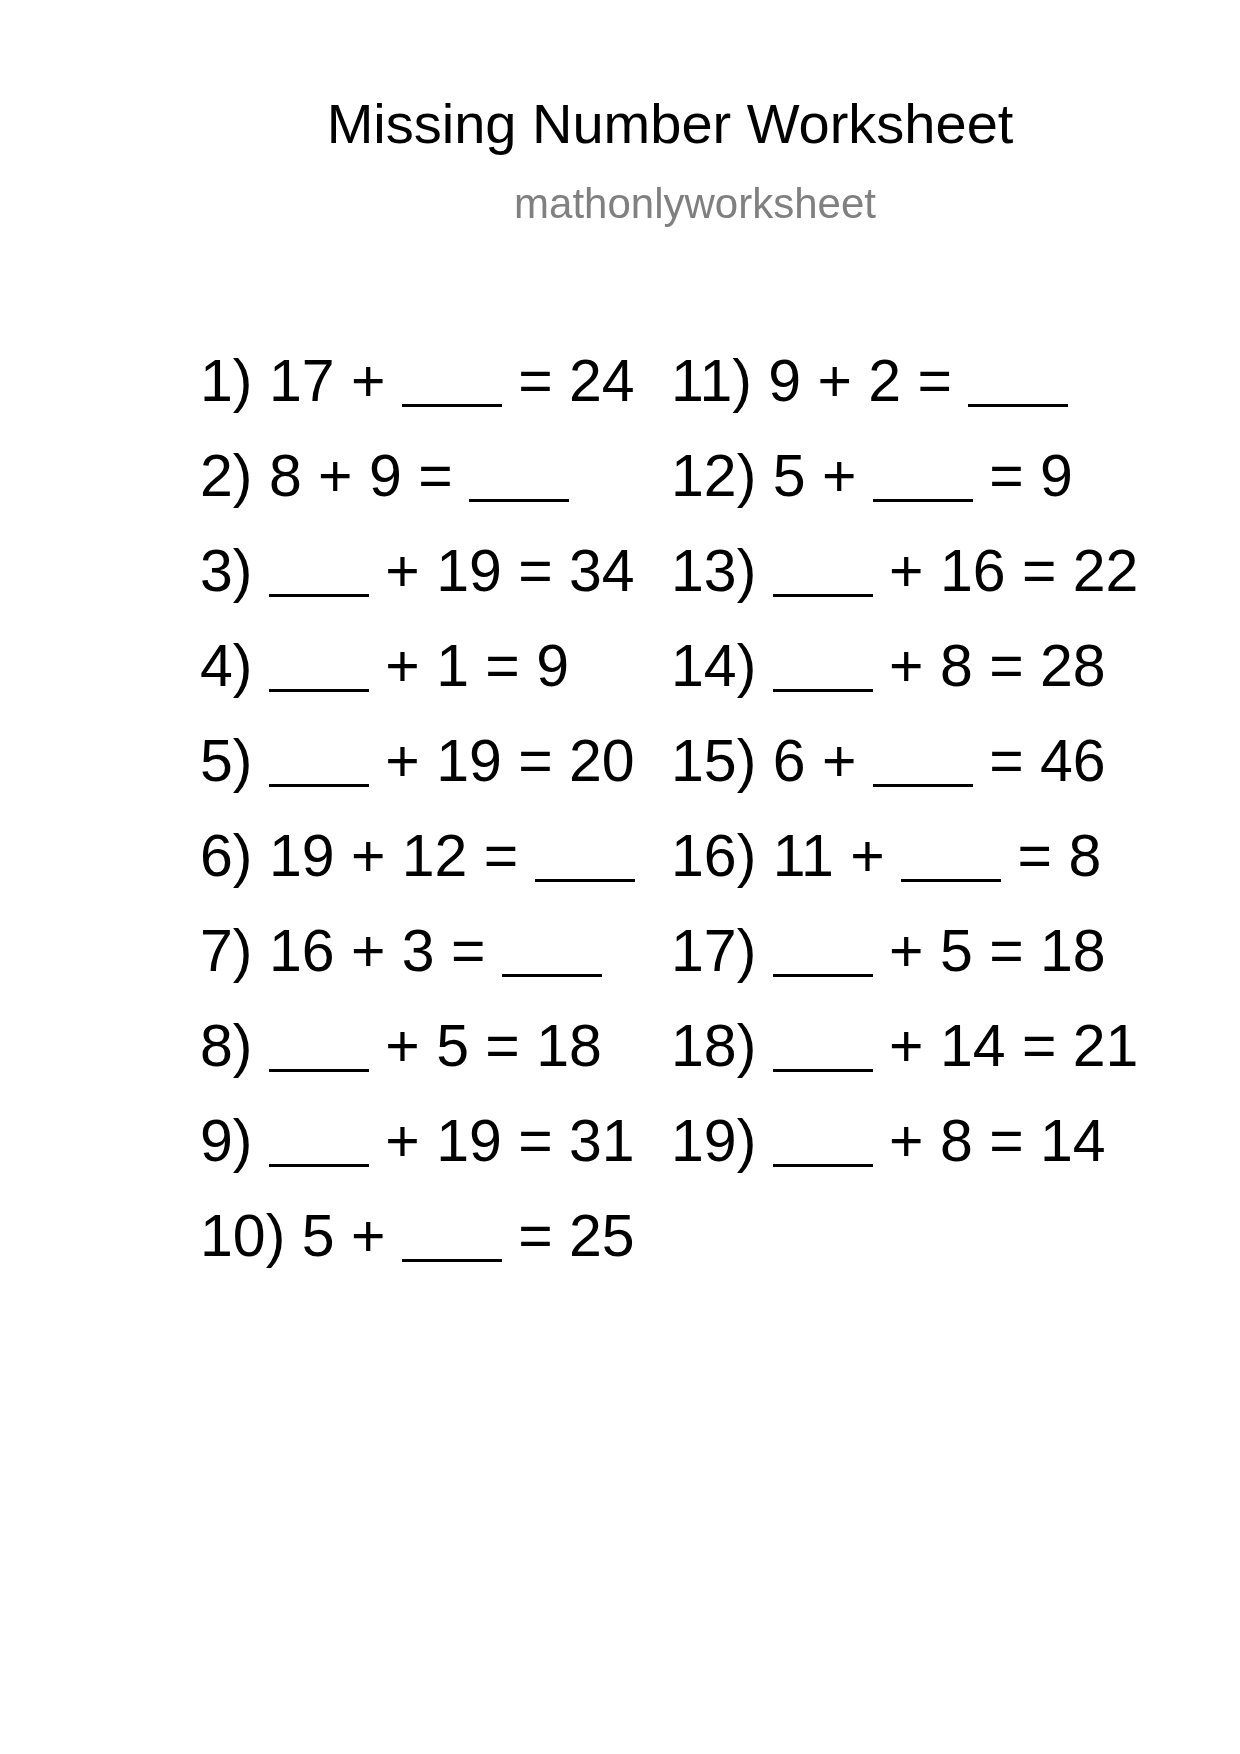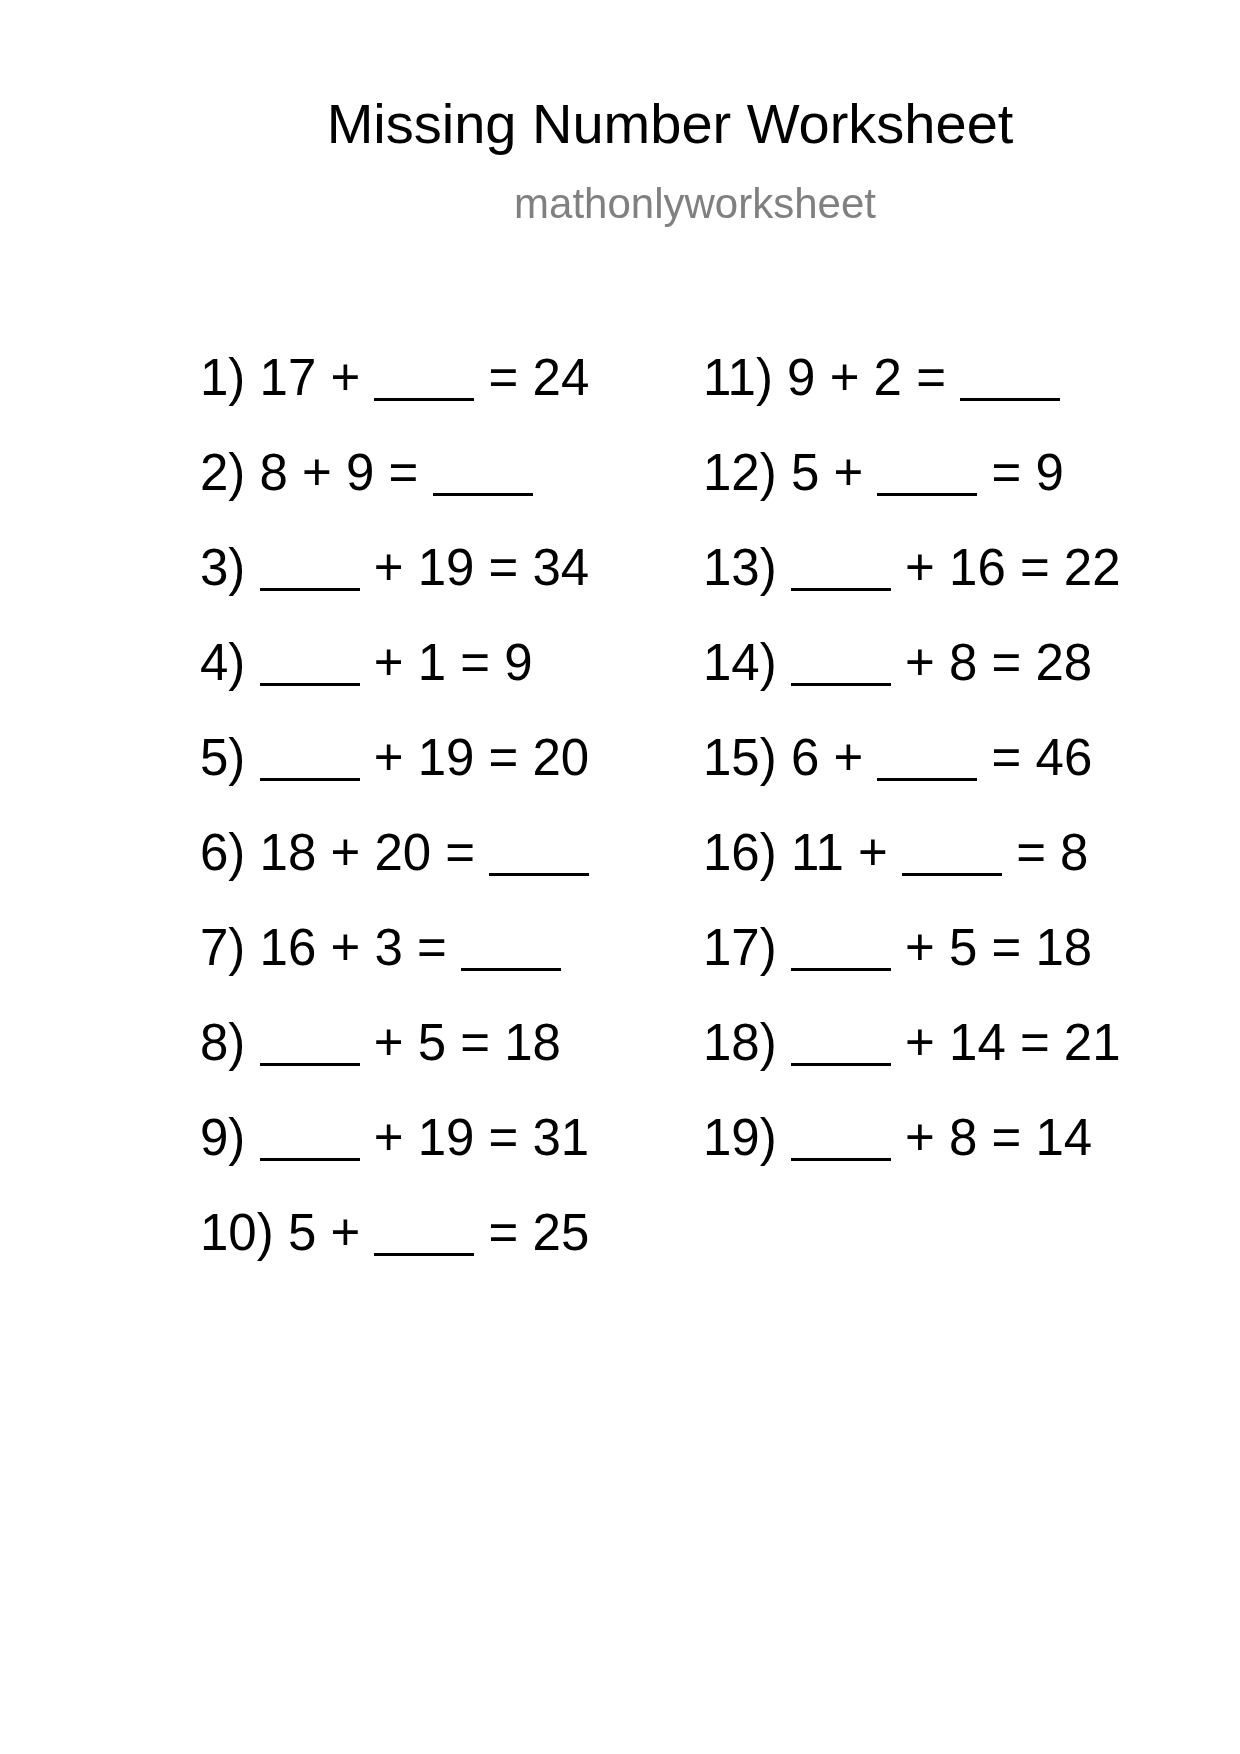--- a/index.html
+++ b/index.html
@@ -30,26 +30,26 @@
       left: 0;
       width: 1390px;
       top: 183px;
       text-align: center;
       font-size: 42px;
       line-height: 1;
       color: #808080;
     }
     .problem {
       position: absolute;
-      font-size: 51px;
+      font-size: 59px;
       line-height: 1;
       white-space: pre;
     }
     .col-left { left: 200px; }
-    .col-right { left: 703px; }
+    .col-right { left: 671px; }
     .blank {
       display: inline-block;
       width: 100px;
       border-bottom: 3px solid #000;
       height: 34px;
       vertical-align: baseline;
       margin-bottom: -6px;
     }
   </style>
 </head>
@@ -61,21 +61,21 @@
 <div class="problem col-left" style="top:352px"><span>1)</span> <span>17 +</span> <span class="blank"></span> <span>= 24</span></div>
 
 <div class="problem col-left" style="top:447px"><span>2)</span> <span>8 + 9 =</span> <span class="blank"></span></div>
 
 <div class="problem col-left" style="top:542px"><span>3)</span> <span class="blank"></span> <span>+ 19 = 34</span></div>
 
 <div class="problem col-left" style="top:637px"><span>4)</span> <span class="blank"></span> <span>+ 1 = 9</span></div>
 
 <div class="problem col-left" style="top:732px"><span>5)</span> <span class="blank"></span> <span>+ 19 = 20</span></div>
 
-<div class="problem col-left" style="top:827px"><span>6)</span> <span>18 + 20 =</span> <span class="blank"></span></div>
+<div class="problem col-left" style="top:827px"><span>6)</span> <span>19 + 12 =</span> <span class="blank"></span></div>
 
 <div class="problem col-left" style="top:922px"><span>7)</span> <span>16 + 3 =</span> <span class="blank"></span></div>
 
 <div class="problem col-left" style="top:1017px"><span>8)</span> <span class="blank"></span> <span>+ 5 = 18</span></div>
 
 <div class="problem col-left" style="top:1112px"><span>9)</span> <span class="blank"></span> <span>+ 19 = 31</span></div>
 
 <div class="problem col-left" style="top:1207px"><span>10)</span> <span>5 +</span> <span class="blank"></span> <span>= 25</span></div>
 
 <div class="problem col-right" style="top:352px"><span>11)</span> <span>9 + 2 =</span> <span class="blank"></span></div>

